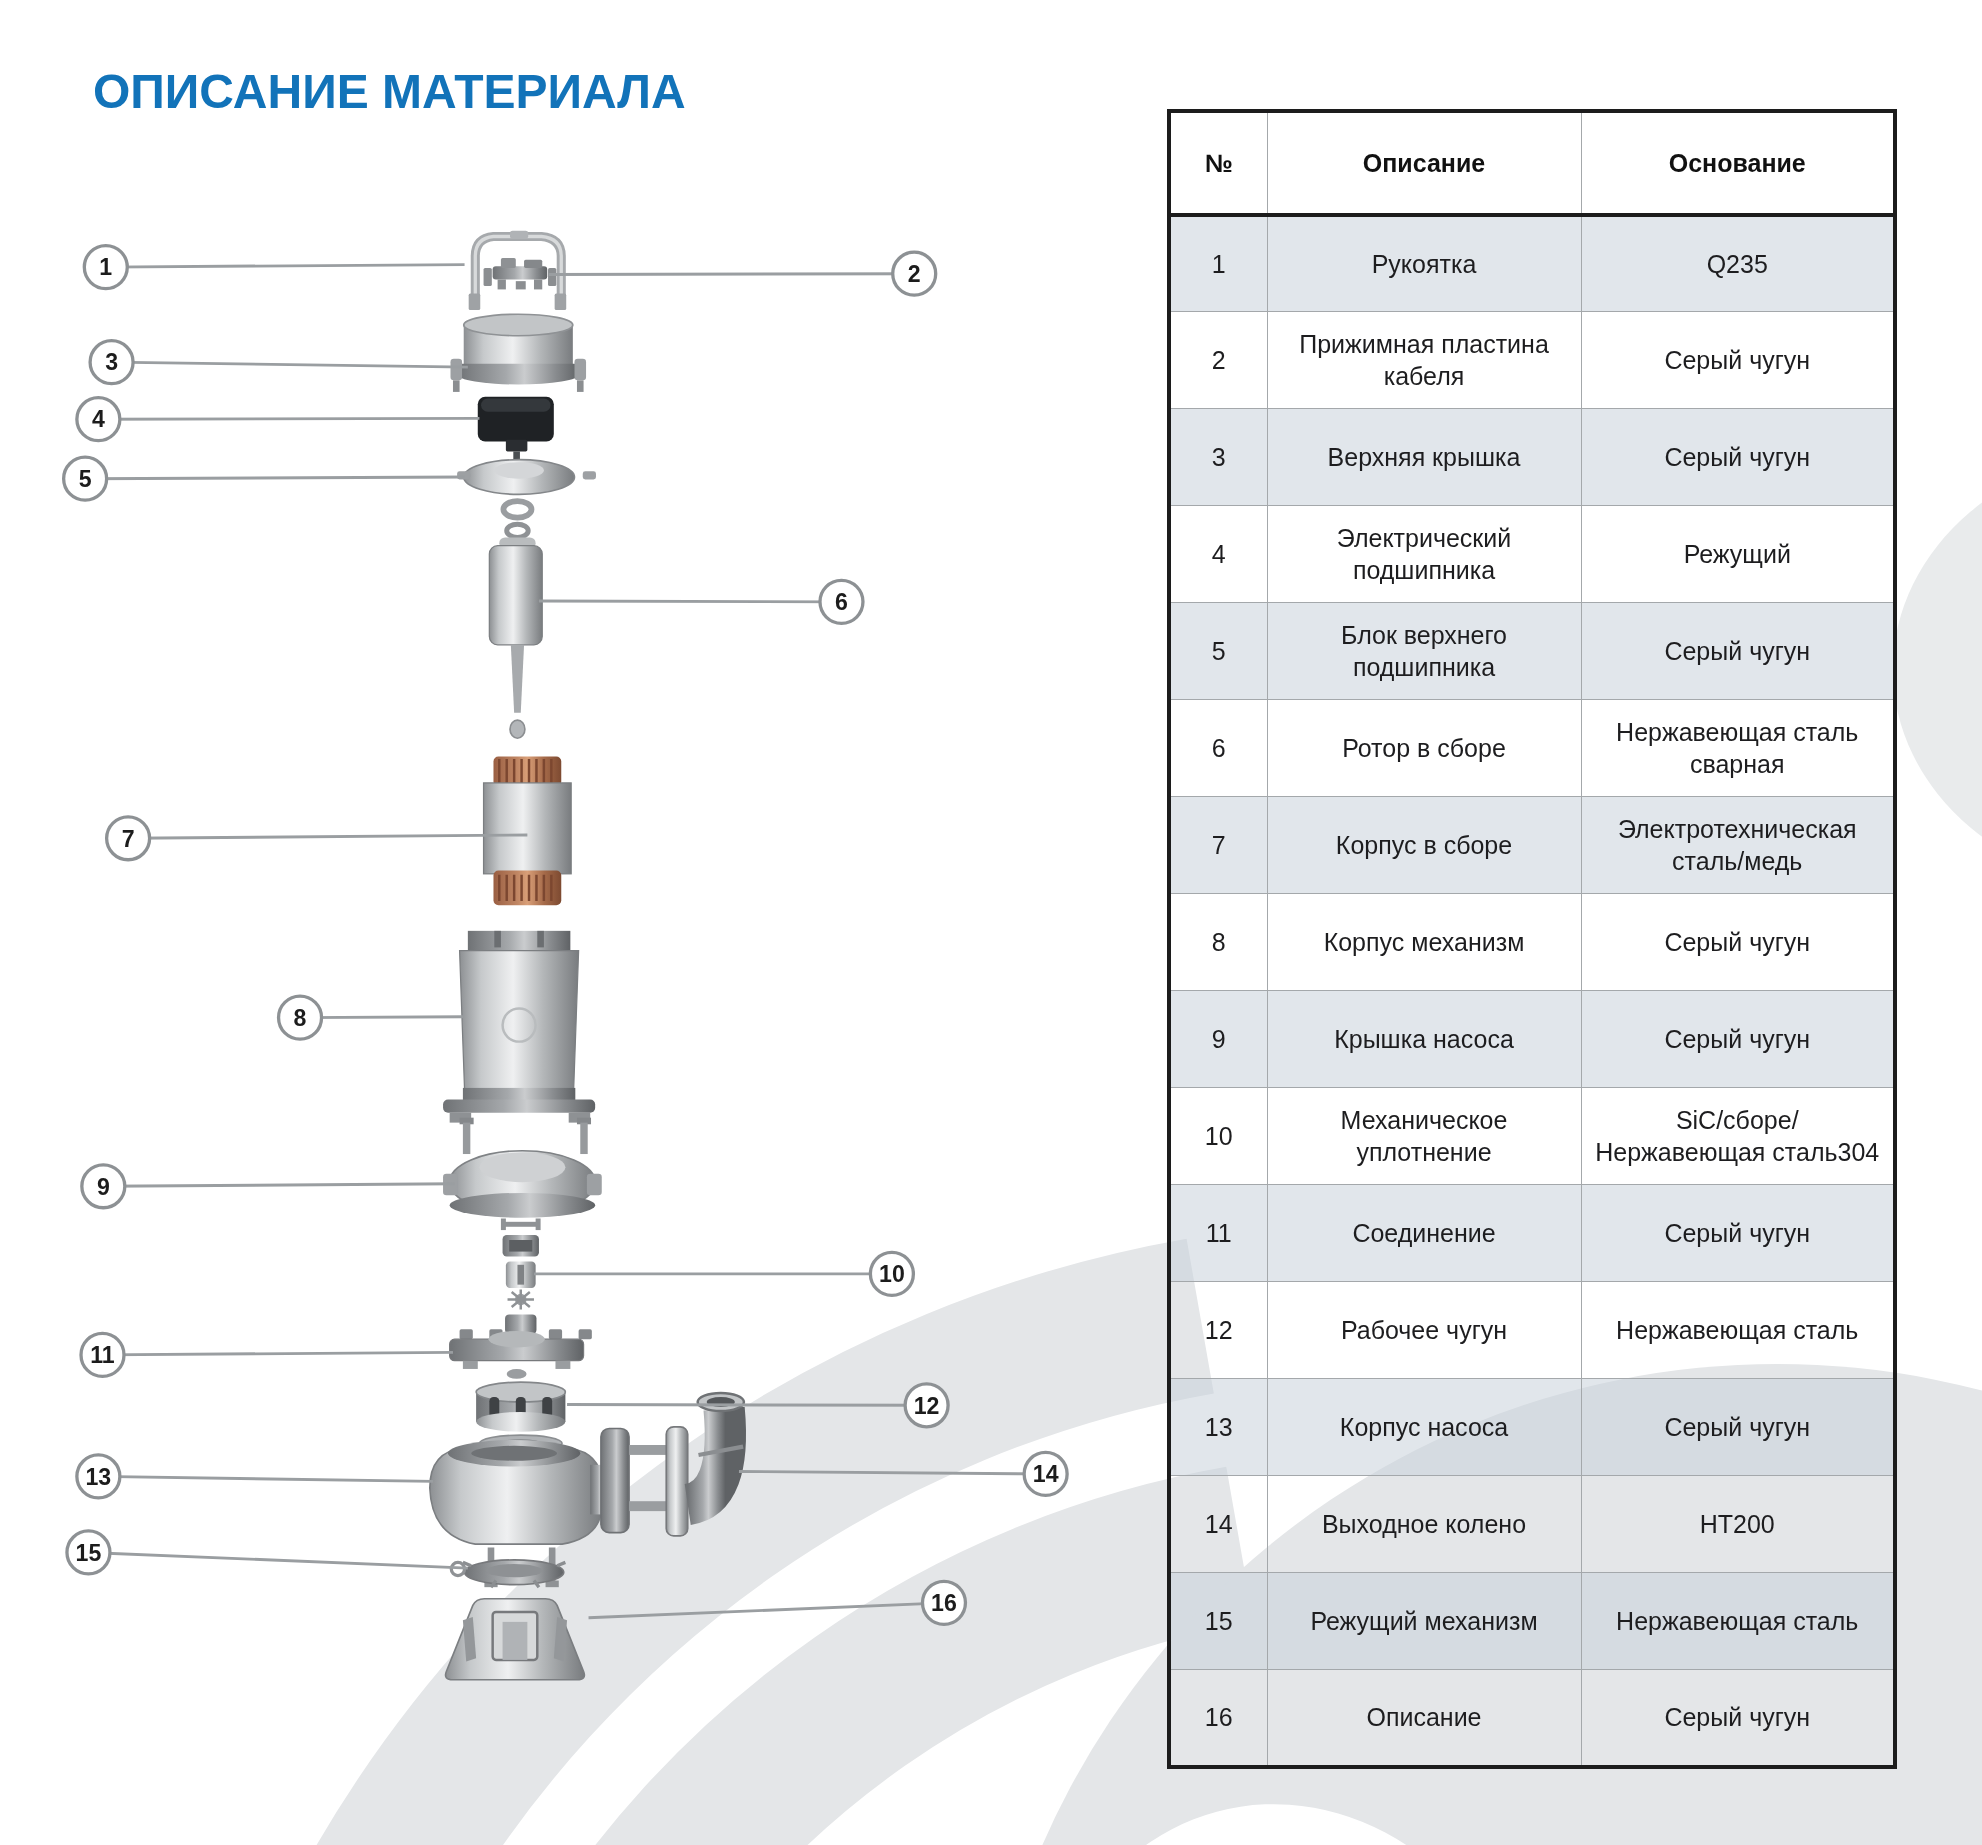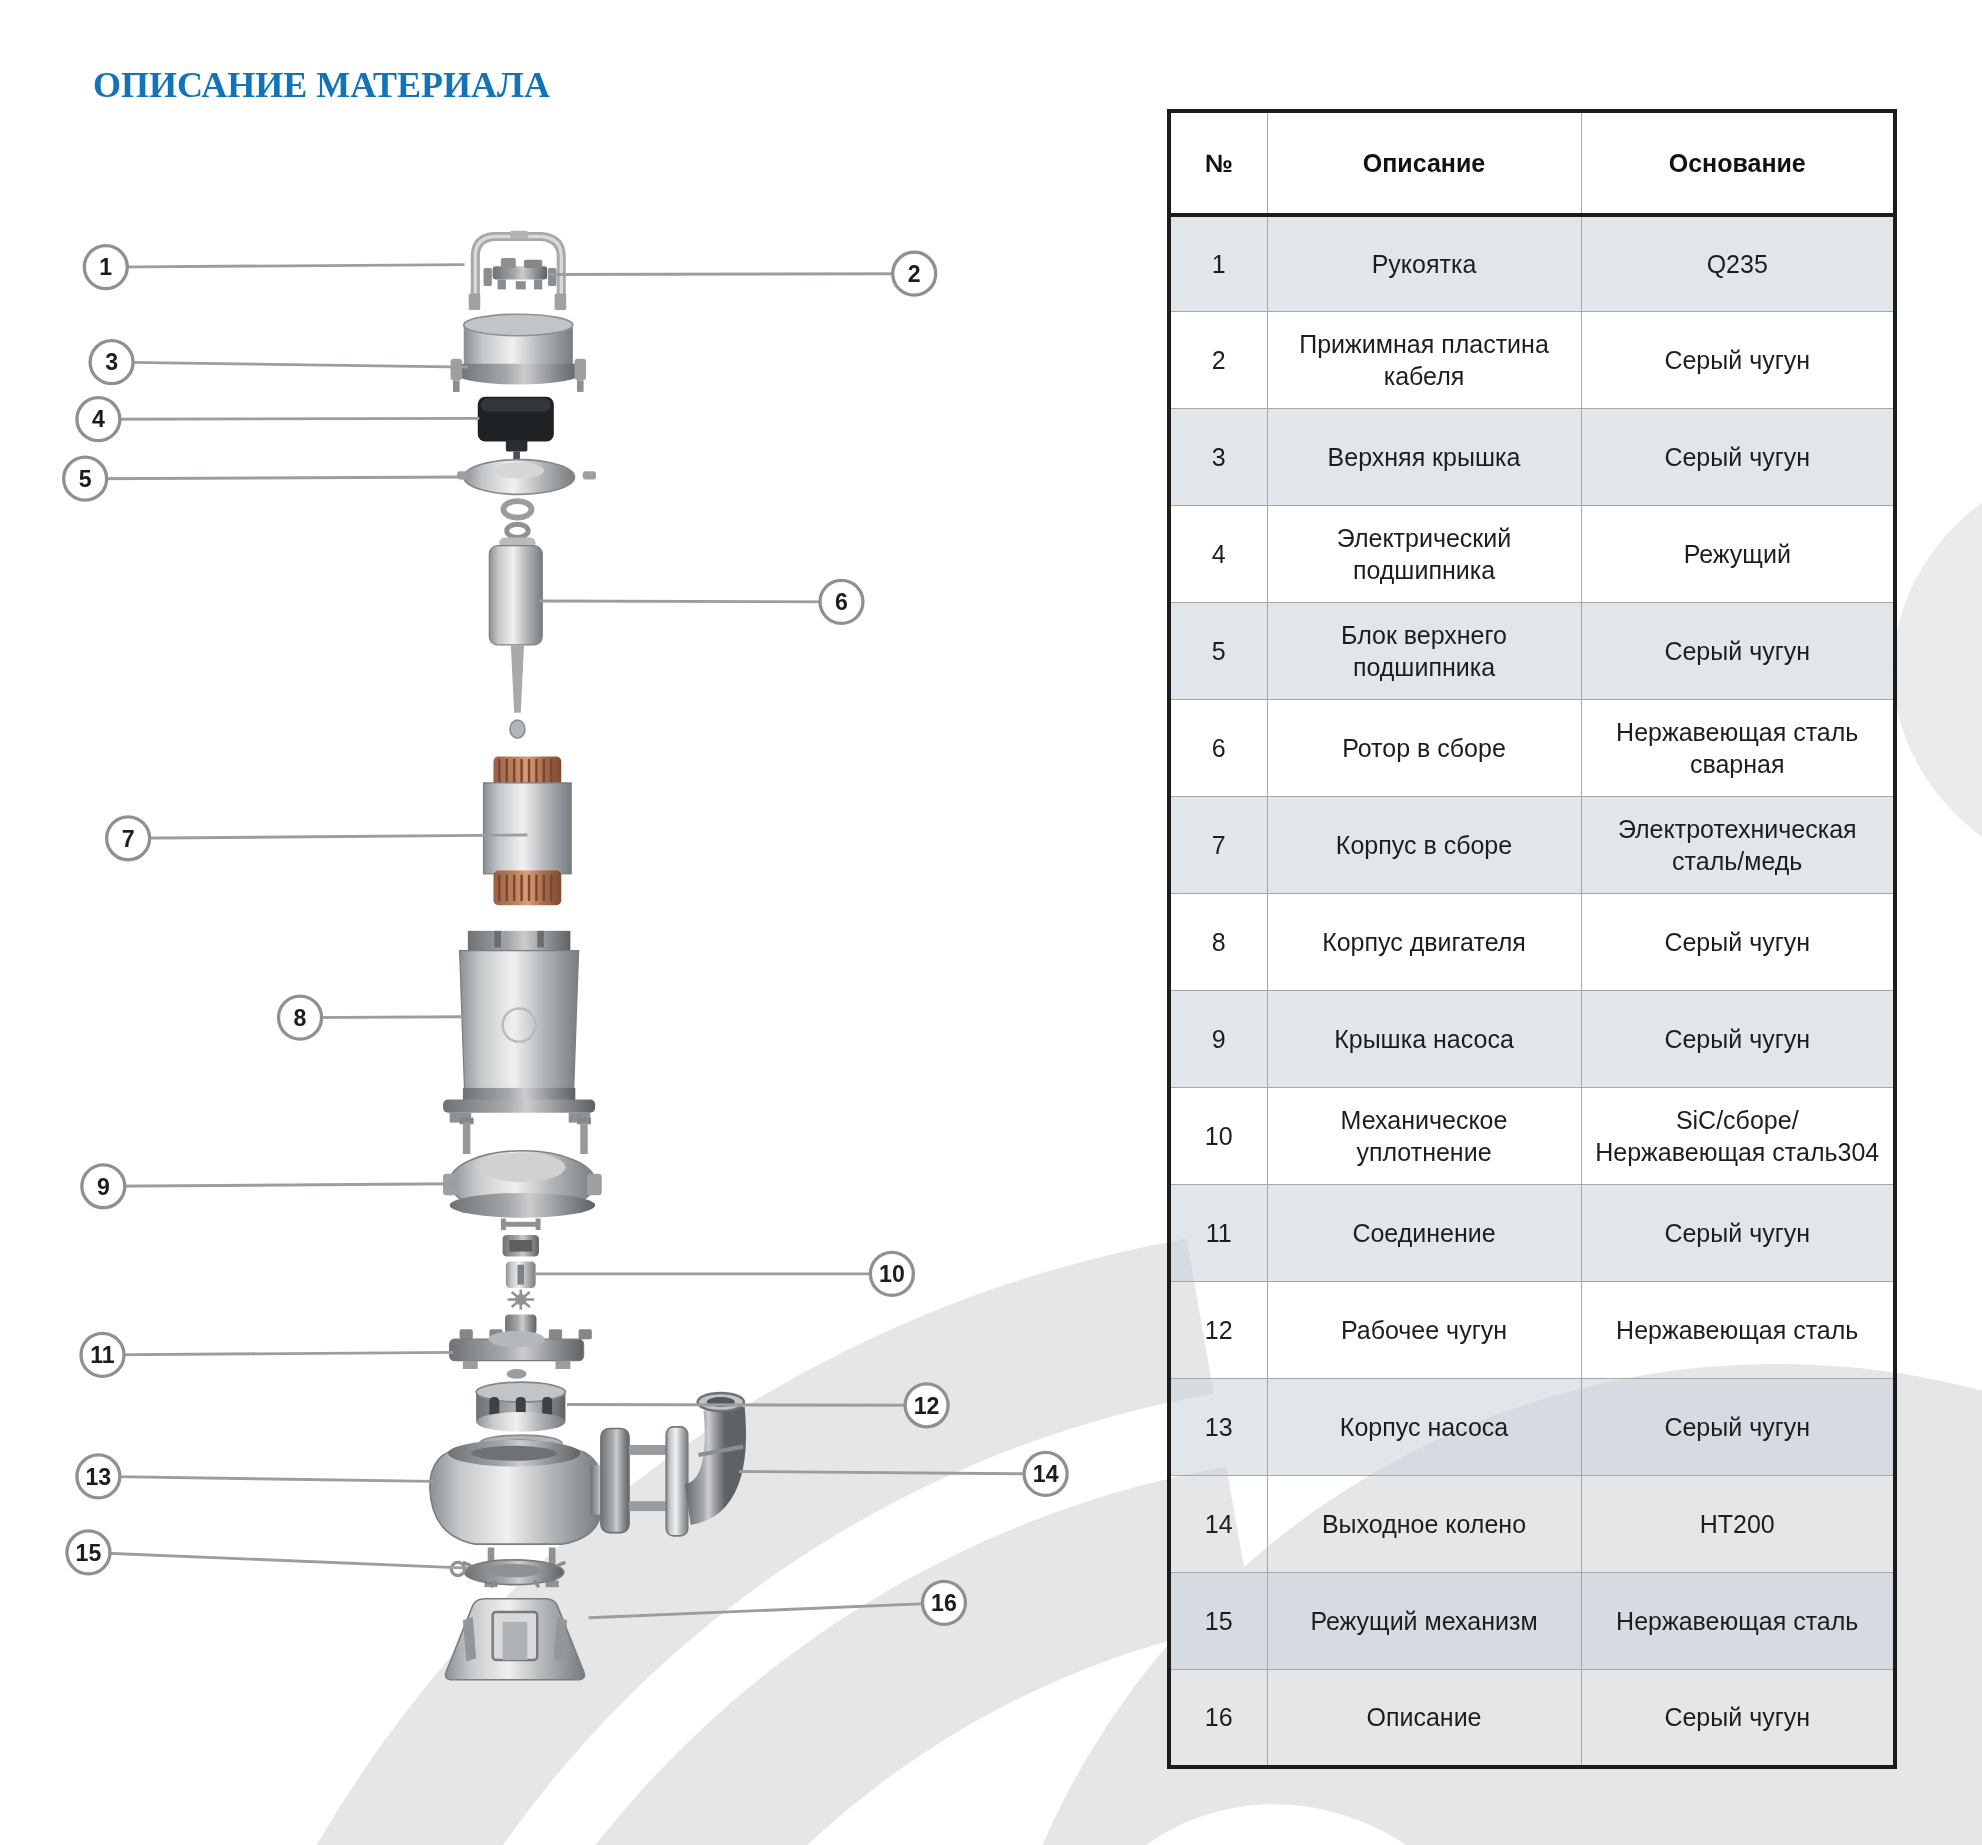--- a/index.html
+++ b/index.html
@@ -6,21 +6,21 @@
   body{
     width:1983px;height:1846px;position:relative;overflow:hidden;
     background:#ffffff;
     font-family:"Liberation Sans", sans-serif;
     -webkit-font-smoothing:antialiased;
   }
   #watermark{position:absolute;left:0;top:0;z-index:0;}
   #diagram{position:absolute;left:0;top:0;z-index:1;}
   .page-title{
     position:absolute;left:93px;top:64px;z-index:2;
-    font-size:36px;font-weight:bold;letter-spacing:0px;font-family:Liberation Serif, serif;
+    font-size:48px;font-weight:bold;letter-spacing:0px;
   }
   .mat-table{
     position:absolute;left:1167px;top:109px;z-index:2;
     width:726px;height:1654px;
     border-collapse:collapse;table-layout:fixed;
     background:transparent;
   }
   .mat-table th,.mat-table td{
     border:1.7px solid #a4a8ab;
     text-align:center;vertical-align:middle;
@@ -336,21 +336,21 @@
 сварная</td>
       </tr>
     <tr>
         <td>7</td>
         <td>Корпус в сборе</td>
         <td>Электротехническая
 сталь/медь</td>
       </tr>
     <tr>
         <td>8</td>
-        <td>Корпус двигателя</td>
+        <td>Корпус механизм</td>
         <td>Серый чугун</td>
       </tr>
     <tr>
         <td>9</td>
         <td>Крышка насоса</td>
         <td>Серый чугун</td>
       </tr>
     <tr>
         <td>10</td>
         <td>Механическое

